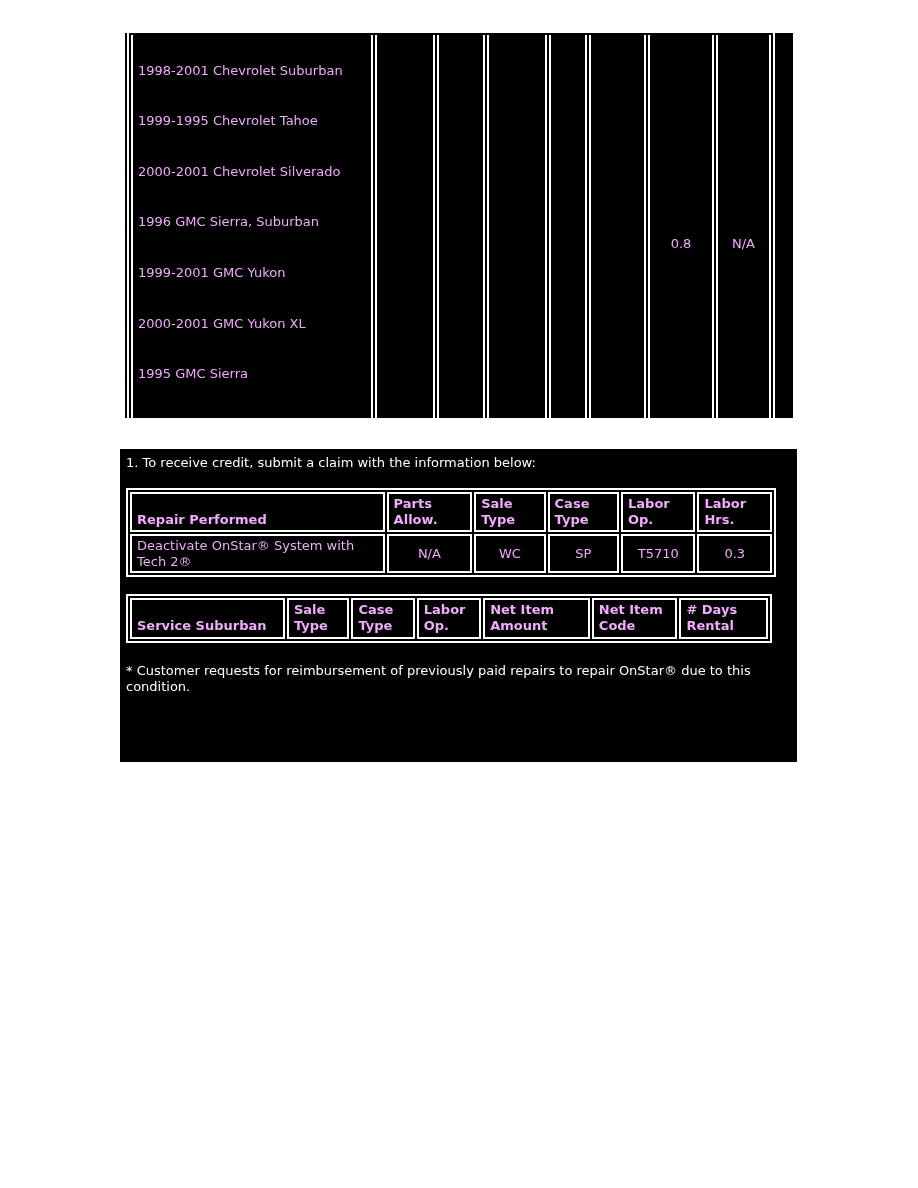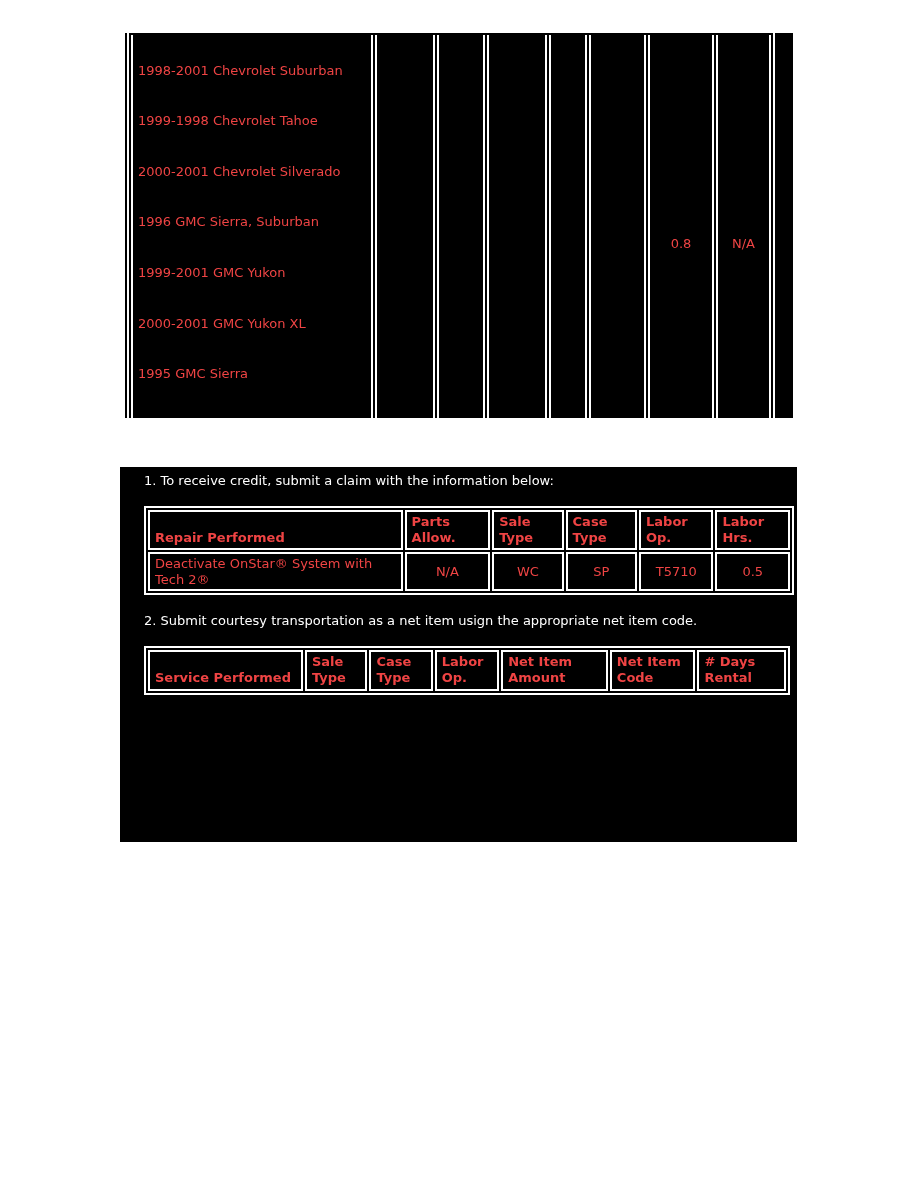--- a/index.html
+++ b/index.html
@@ -5,29 +5,29 @@
   * { margin: 0; padding: 0; box-sizing: border-box; }
   html, body { background: #ffffff; }
   body {
     width: 918px; height: 1188px; position: relative;
     font-family: "DejaVu Sans", sans-serif; font-size: 13px;
   }
   .panel {
     position: absolute; background: #000000; color: #ffffff; overflow: hidden;
   }
   #vehicle-warranty-panel { left: 125px; top: 33px; width: 668px; height: 385px; padding-left: 2px; }
-  #claim-panel { left: 120px; top: 467px; width: 677px; height: 375px; padding: 6px 24px; }
+  #claim-panel { left: 120px; top: 449px; width: 677px; height: 313px; padding: 6px 6px; }
 
   table {
     border-collapse: separate; border-spacing: 2px;
     table-layout: fixed; background: #000000;
     border: 2px solid #ffffff;
   }
   td, th {
-    border: 2px solid #ffffff; color: #ef4444;
+    border: 2px solid #ffffff; color: #f0abfc;
     font-size: 13px; line-height: 1.2;
     padding: 2px 5px; vertical-align: middle;
     white-space: pre-line; overflow: hidden;
   }
   th { font-weight: bold; text-align: left; vertical-align: bottom; height: 36px; padding-bottom: 3px; }
   .center { text-align: center; margin-left: 8px; }
 
   
   #warranty-table { width: 648px; margin-top: 0; border-top: none; }
   #warranty-table tr:first-child td { border-top: none; }
@@ -57,21 +57,21 @@
         <col style="width:60px">
       <col style="width:38px">
         <col style="width:57px">
         <col style="width:66px">
         <col style="width:55px">
     </colgroup>
     <tbody>
         <tr>
       <td class="veh-cell">
         <div class="vehicle-item">1998-2001 Chevrolet Suburban</div>
-        <div class="vehicle-item">1999-1998 Chevrolet Tahoe</div>
+        <div class="vehicle-item">1999-1995 Chevrolet Tahoe</div>
         <div class="vehicle-item">2000-2001 Chevrolet Silverado</div>
         <div class="vehicle-item">1996 GMC Sierra, Suburban</div>
         <div class="vehicle-item">1999-2001 GMC Yukon</div>
         <div class="vehicle-item">2000-2001 GMC Yukon XL</div>
         <div class="vehicle-item">1995 GMC Sierra</div>
         <div class="vehicle-item">2004-2005 Saab 9-3 CV</div>
       </td>
       <td class="center"></td>
       <td class="center"></td>
       <td class="center"></td>
@@ -111,49 +111,50 @@
       <th>Labor
 Hrs.</th>
     </tr>
     <tr>
       <td>Deactivate OnStar® System with
 Tech 2®</td>
       <td class="center">N/A</td>
       <td class="center">WC</td>
       <td class="center">SP</td>
       <td class="center">T5710</td>
-      <td class="center">0.5</td>
+      <td class="center">0.3</td>
     </tr>
   </tbody>
     </table>
 
-  <p class="step" id="step-2">2. Submit courtesy transportation as a net item usign the appropriate net item code.</p>
 
   <table id="net-item-table">
     <colgroup>
       <col style="width:154px">
         <col style="width:62px">
         <col style="width:63px">
         <col style="width:64px">
       <col style="width:106px">
         <col style="width:85px">
         <col style="width:88px">
     </colgroup>
     <tbody>
         <tr>
-      <th>Service Performed</th>
+      <th>Service Suburban</th>
       <th>Sale
 Type</th>
       <th>Case
 Type</th>
       <th>Labor
 Op.</th>
       <th>Net Item
 Amount</th>
       <th>Net Item
 Code</th>
       <th># Days
 Rental</th>
     </tr>
   </tbody>
     </table>
 
+  <p class="footnote">* Customer requests for reimbursement of previously paid repairs to repair OnStar® due to this
+condition.</p>
 </div>
 
 </body></html>

